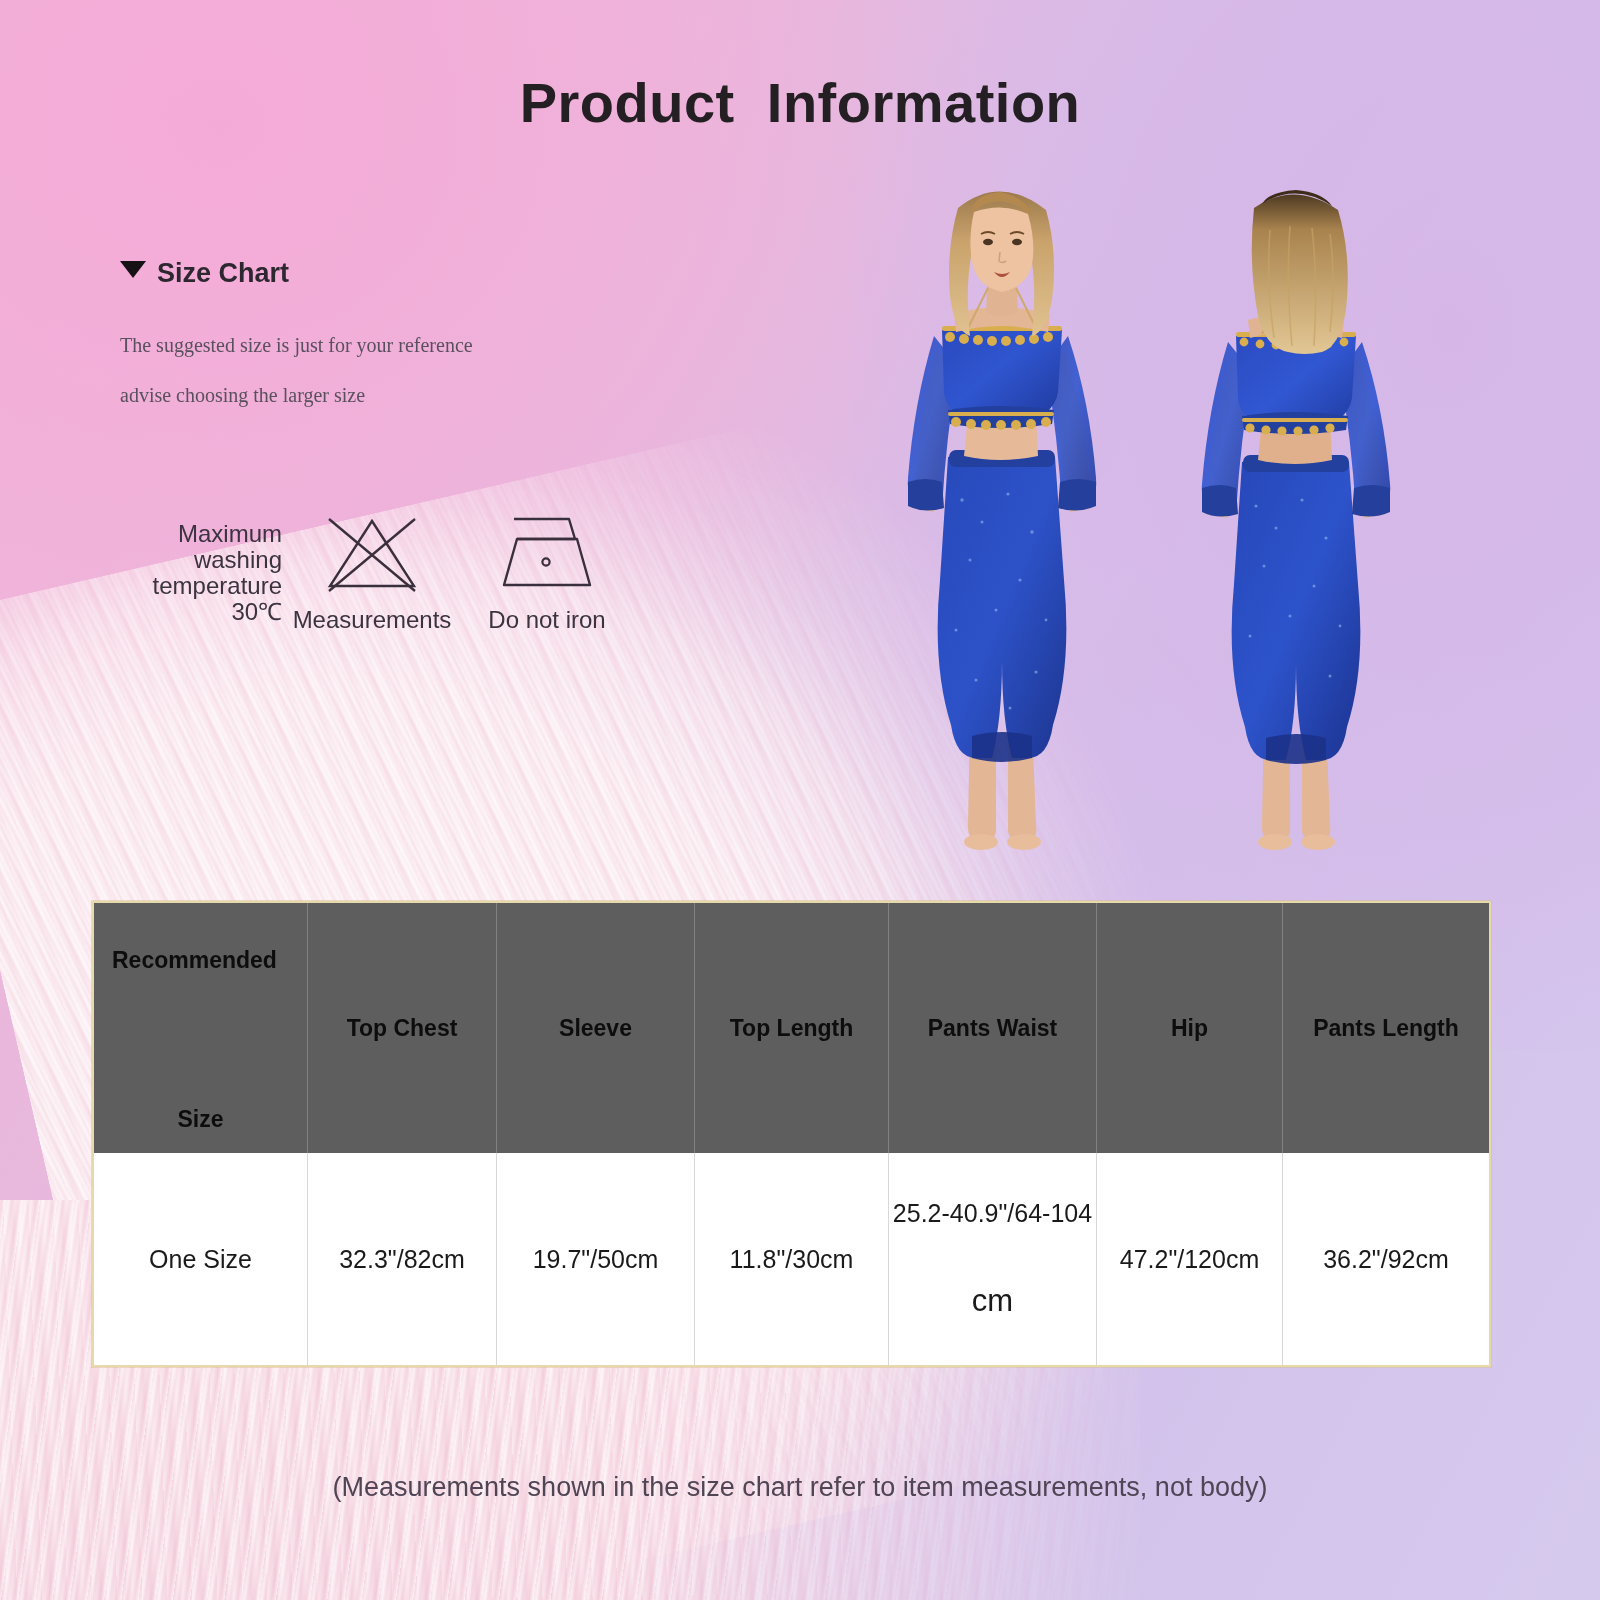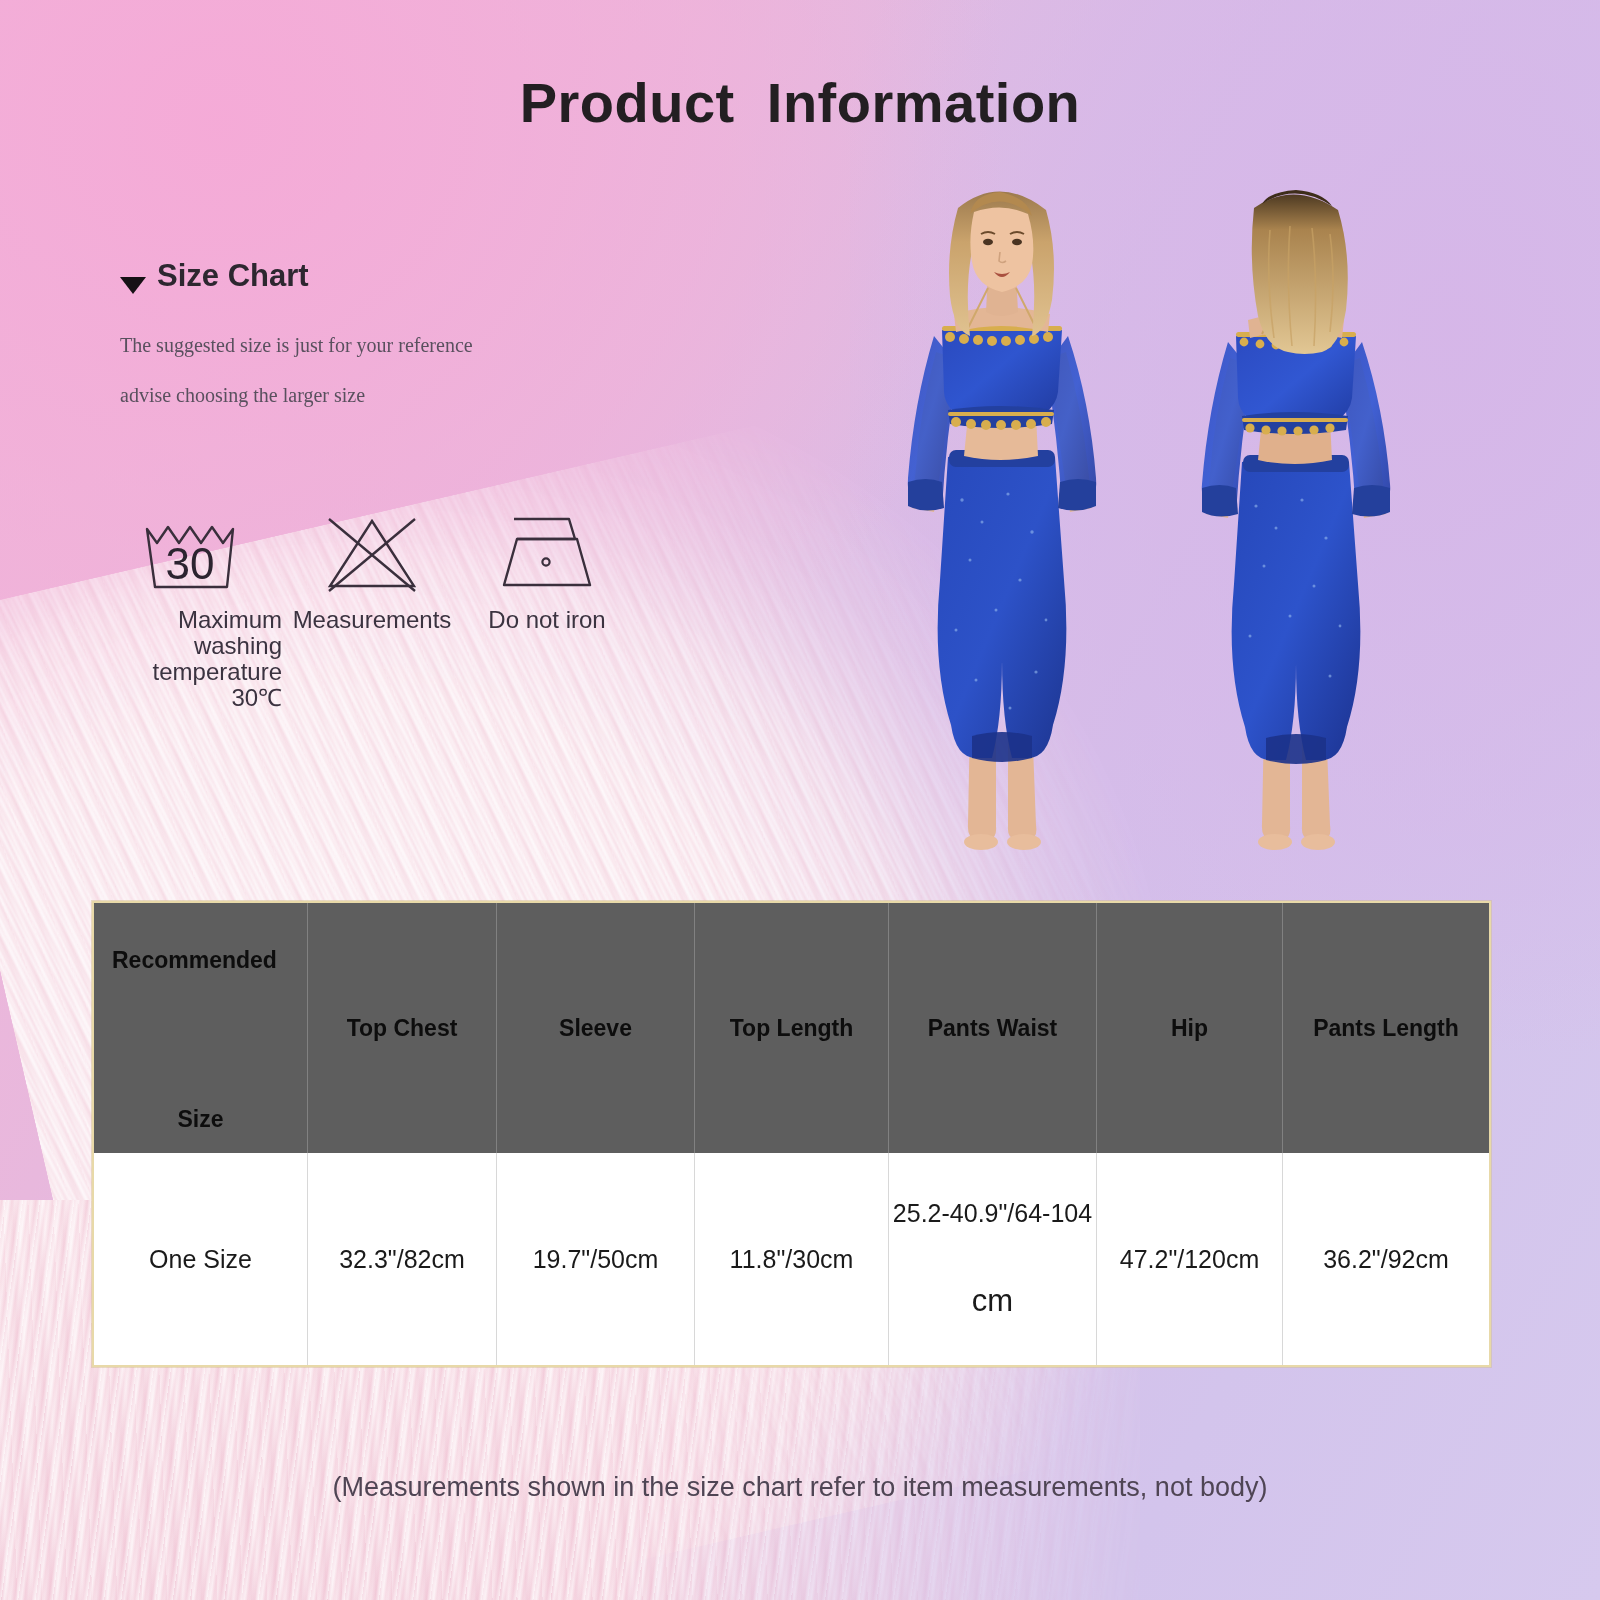--- a/index.html
+++ b/index.html
@@ -128,23 +128,23 @@
     letter-spacing: 0.5px;
     white-space: pre;
   }
 
   
   #size-chart-head {
     position: absolute;
     left: 120px;
     top: 258px;
     display: flex;
-    align-items: flex-end;
+    align-items: flex-start;
     gap: 11px;
-    font-size: 31px;
+    font-size: 27px;
     font-weight: 700;
     color: #2d2730;
   }
   #size-chart-head .caret {
     width: 0; height: 0;
     border-left: 13px solid transparent;
     border-right: 13px solid transparent;
     border-top: 17px solid #161115;
     margin-top: 3px;
   }
@@ -284,27 +284,20 @@
   </div>
 
   <div id="desc-lines">
     <div>The suggested size is just for your reference</div>
     <div>advise choosing the larger size</div>
   </div>
 
   <div id="care-row">
 
     <div class="care-item" style="width:170px">
-      <div class="care-glyph">
-        <svg width="120" height="84" viewBox="0 0 120 84">
-          <path d="M10 16 L20 30 L31 14 L42 30 L53 14 L64 30 L75 14 L86 30 L96 16
-                   L90 74 L18 74 Z" fill="none" stroke="#3a2f3c" stroke-width="2.4" stroke-linejoin="round"></path>
-          <text x="53" y="66" font-family="Liberation Sans, sans-serif" font-size="44" fill="#2c2430" text-anchor="middle">30</text>
-        </svg>
-      </div>
       <div class="care-label">Maximum washing
 temperature 30℃</div>
     </div>
 
     <div class="care-item" style="width:180px">
       <div class="care-glyph">
         <svg width="110" height="84" viewBox="0 0 110 84">
           <path d="M55 8 L97 73 L13 73 Z" fill="none" stroke="#3a2f3c" stroke-width="2.4"></path>
           <line x1="12" y1="6" x2="98" y2="78" stroke="#3a2f3c" stroke-width="2.4"></line>
           <line x1="98" y1="6" x2="12" y2="78" stroke="#3a2f3c" stroke-width="2.4"></line>

